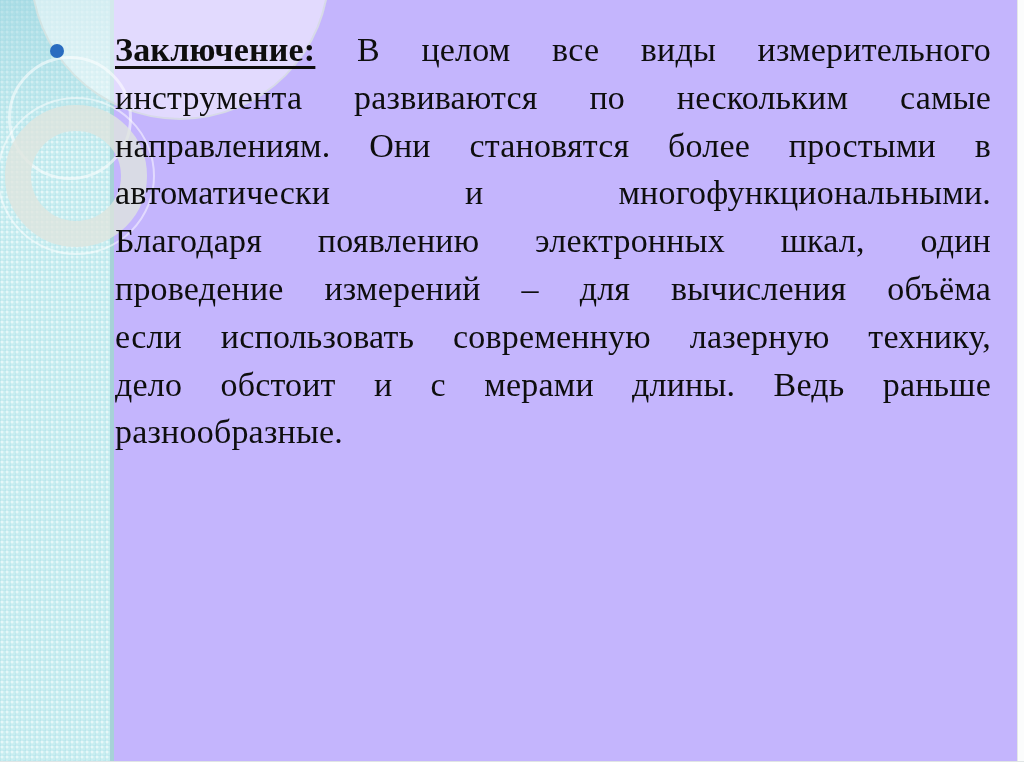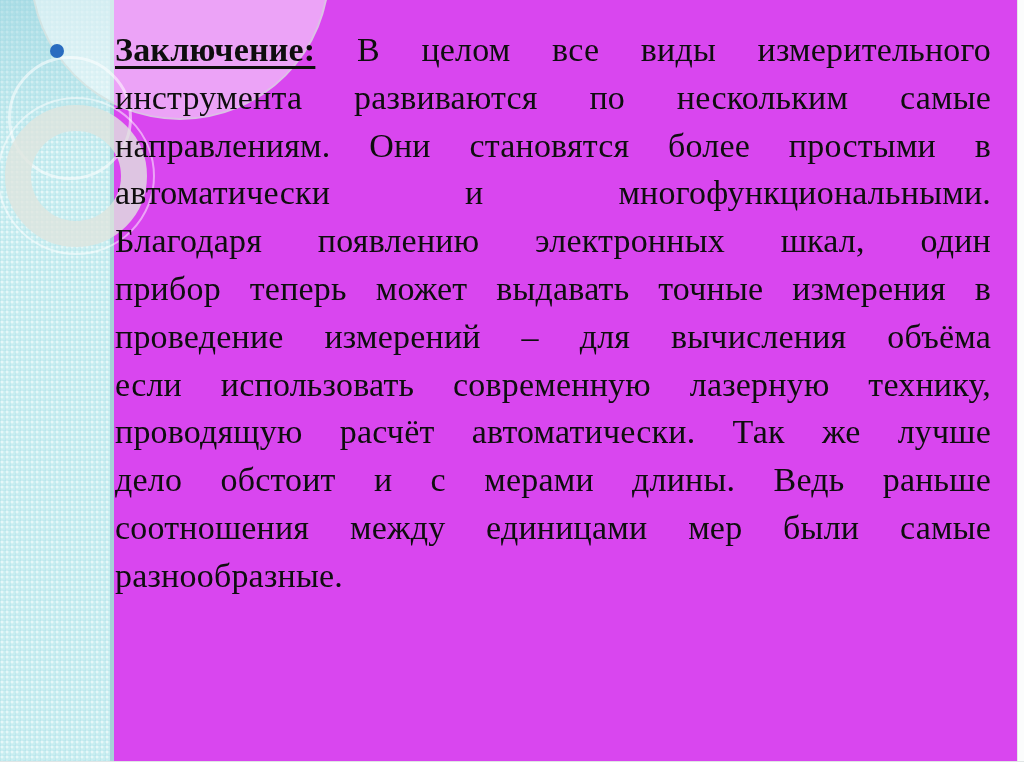--- a/index.html
+++ b/index.html
@@ -5,21 +5,21 @@
   html, body {
     margin: 0;
     padding: 0;
     background: #ffffff;
   }
   .slide {
     position: relative;
     width: 1024px;
     height: 767px;
     overflow: hidden;
-    background: #d946ef;
+    background: #c4b5fd;
     font-family: "Liberation Serif", "DejaVu Serif", serif;
   }
 
   
   .side-panel {
     position: absolute;
     left: 0; top: 0;
     width: 110px;
     height: 761px;
     background-color: #c7edf0;
@@ -144,22 +144,19 @@
   <div class="bottom-strip"></div>
 
   <div class="bullet-dot" style="background:#2a6cc0;"></div>
 
   <div class="paragraph">
     <div class="line"><span class="heading">Заключение:</span> <span>В целом все виды измерительного</span></div>
     <div class="line">инструмента развиваются по нескольким самые</div>
     <div class="line">направлениям. Они становятся более простыми в</div>
     <div class="line">автоматически и многофункциональными.</div>
     <div class="line">Благодаря появлению электронных шкал, один</div>
-    <div class="line">прибор теперь может выдавать точные измерения в</div>
     <div class="line">проведение измерений – для вычисления объёма</div>
     <div class="line">если использовать современную лазерную технику,</div>
-    <div class="line">проводящую расчёт автоматически. Так же лучше</div>
     <div class="line">дело обстоит и с мерами длины. Ведь раньше</div>
-    <div class="line">соотношения между единицами мер были самые</div>
     <div class="line last">разнообразные.</div>
   </div>
 
 </div>
 
 </body></html>

